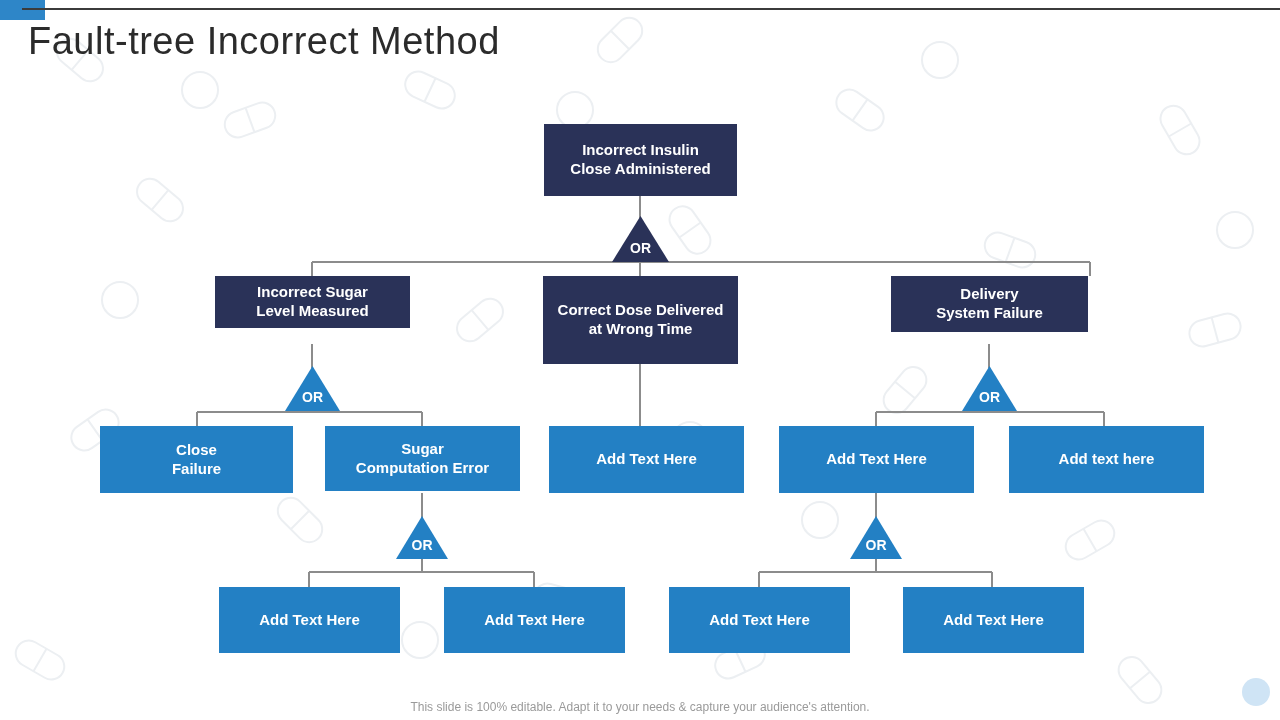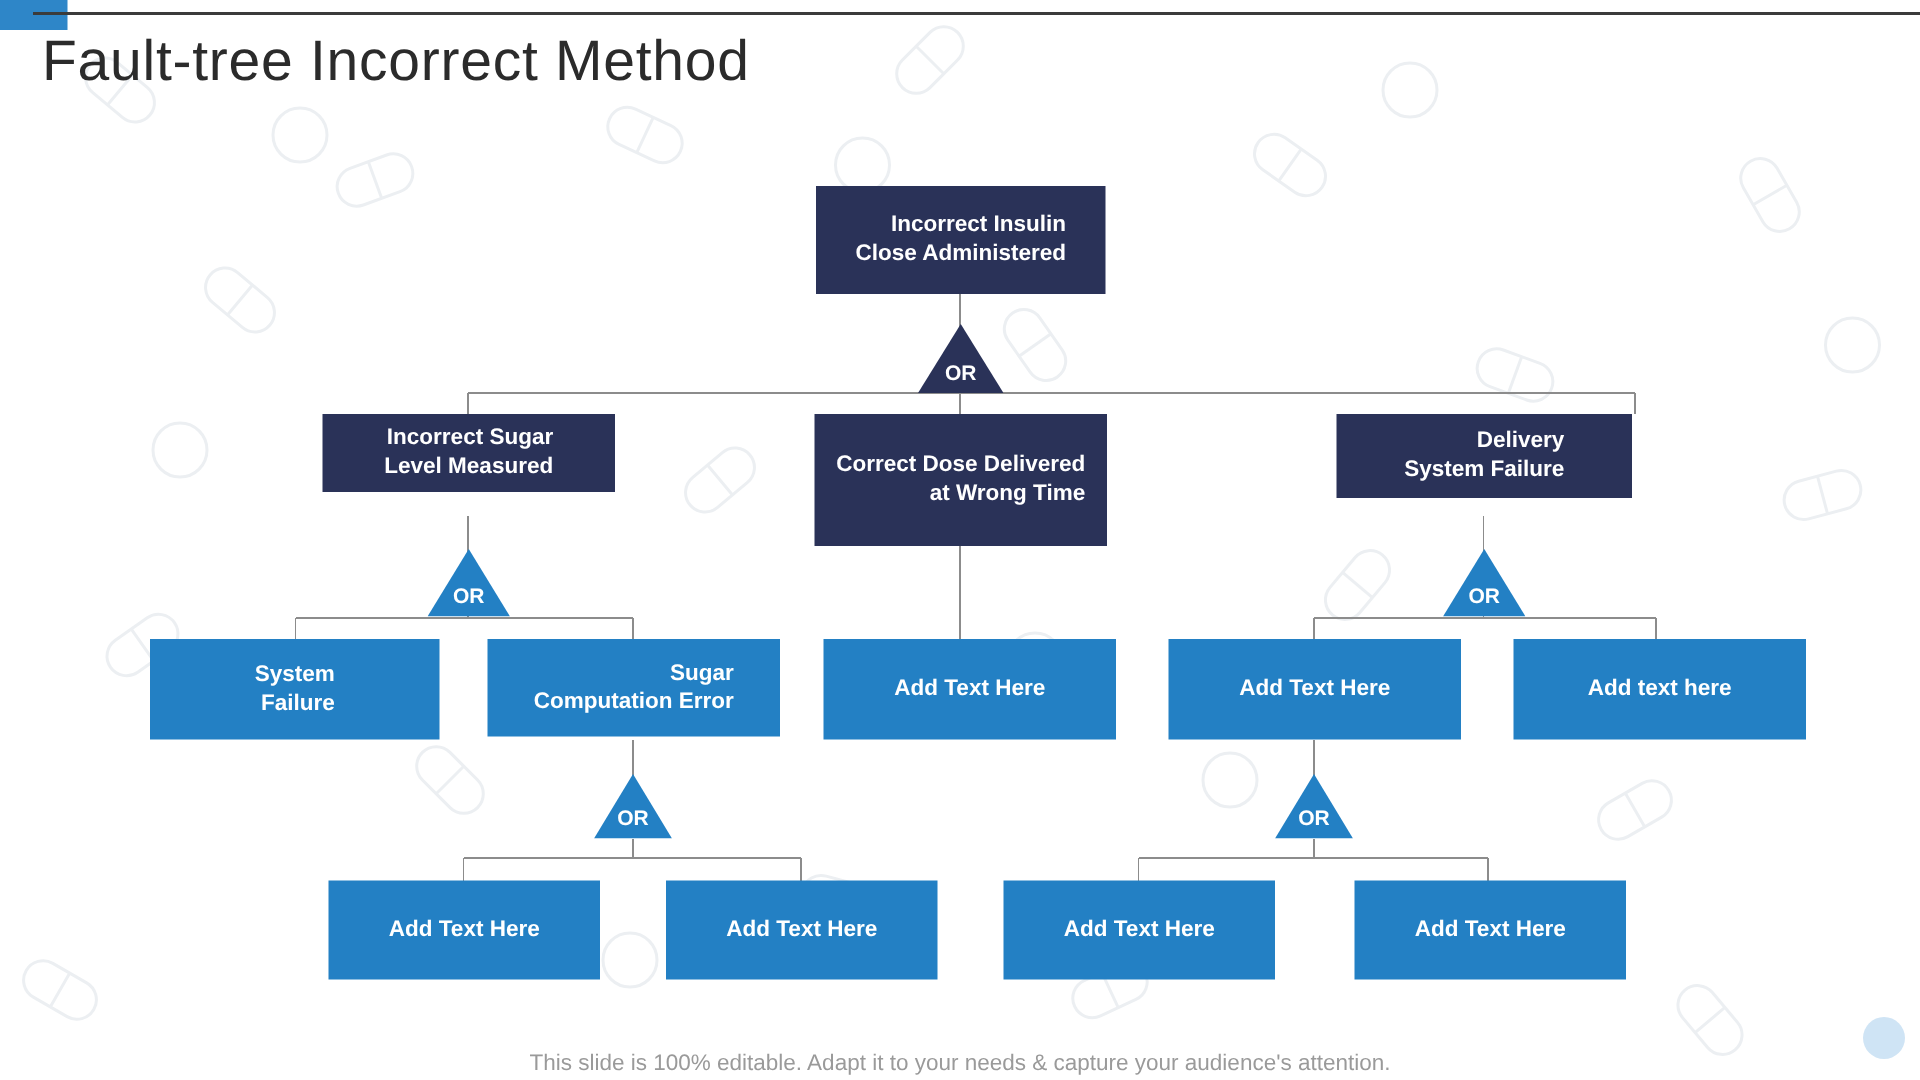--- a/index.html
+++ b/index.html
@@ -54,41 +54,41 @@
     position: absolute; left: 29px; top: 73px;
     font-size: 10.5px;
     color: #8a8a8a;
     white-space: nowrap;
     letter-spacing: -0.1px;
   }
   #footer-note {
     position: absolute; left: 0; top: 700px;
     width: 1280px;
     text-align: center;
-    font-size: 15px;
+    font-size: 12px;
     color: #9a9a9a;
   }
 
   
   #diagram {
     position: absolute; left: 0; top: 0;
     width: 1280px; height: 720px;
   }
   #connectors {
     position: absolute; left: 0; top: 0;
     width: 1280px; height: 720px;
     pointer-events: none;
   }
 
   .node {
     position: absolute;
     display: flex;
     align-items: center;
     justify-content: center;
-    text-align: right;
+    text-align: center;
     color: #ffffff;
     font-weight: bold;
     line-height: 1.25;
     padding: 4px 6px;
     white-space: pre-line;
   }
   .node.navy { background: #2a3258; font-size: 15px; }
   .node.blue { background: #2380c4; font-size: 15px; }
 
   .gate {
@@ -227,21 +227,21 @@
       <span class="gate-label">OR</span>
     </div>
 
     <div class="gate" style="left:962px; top:366px; width:55px; height:45px;">
       <svg width="55" height="45" viewBox="0 0 55 45">
         <polygon points="27.5,0 55,45 0,45" fill="#2380c4"></polygon>
       </svg>
       <span class="gate-label">OR</span>
     </div>
 
-    <div class="node blue" style="left:100px; top:426px; width:193px; height:67px;">System
+    <div class="node blue" style="left:100px; top:426px; width:193px; height:67px;">Close
 Failure</div>
 
     <div class="node blue" style="left:325px; top:426px; width:195px; height:65px;">Sugar
 Computation Error</div>
 
     <div class="node blue" style="left:549px; top:426px; width:195px; height:67px;">Add Text Here</div>
 
     <div class="node blue" style="left:779px; top:426px; width:195px; height:67px;">Add Text Here</div>
 
     <div class="node blue" style="left:1009px; top:426px; width:195px; height:67px;">Add text here</div>

